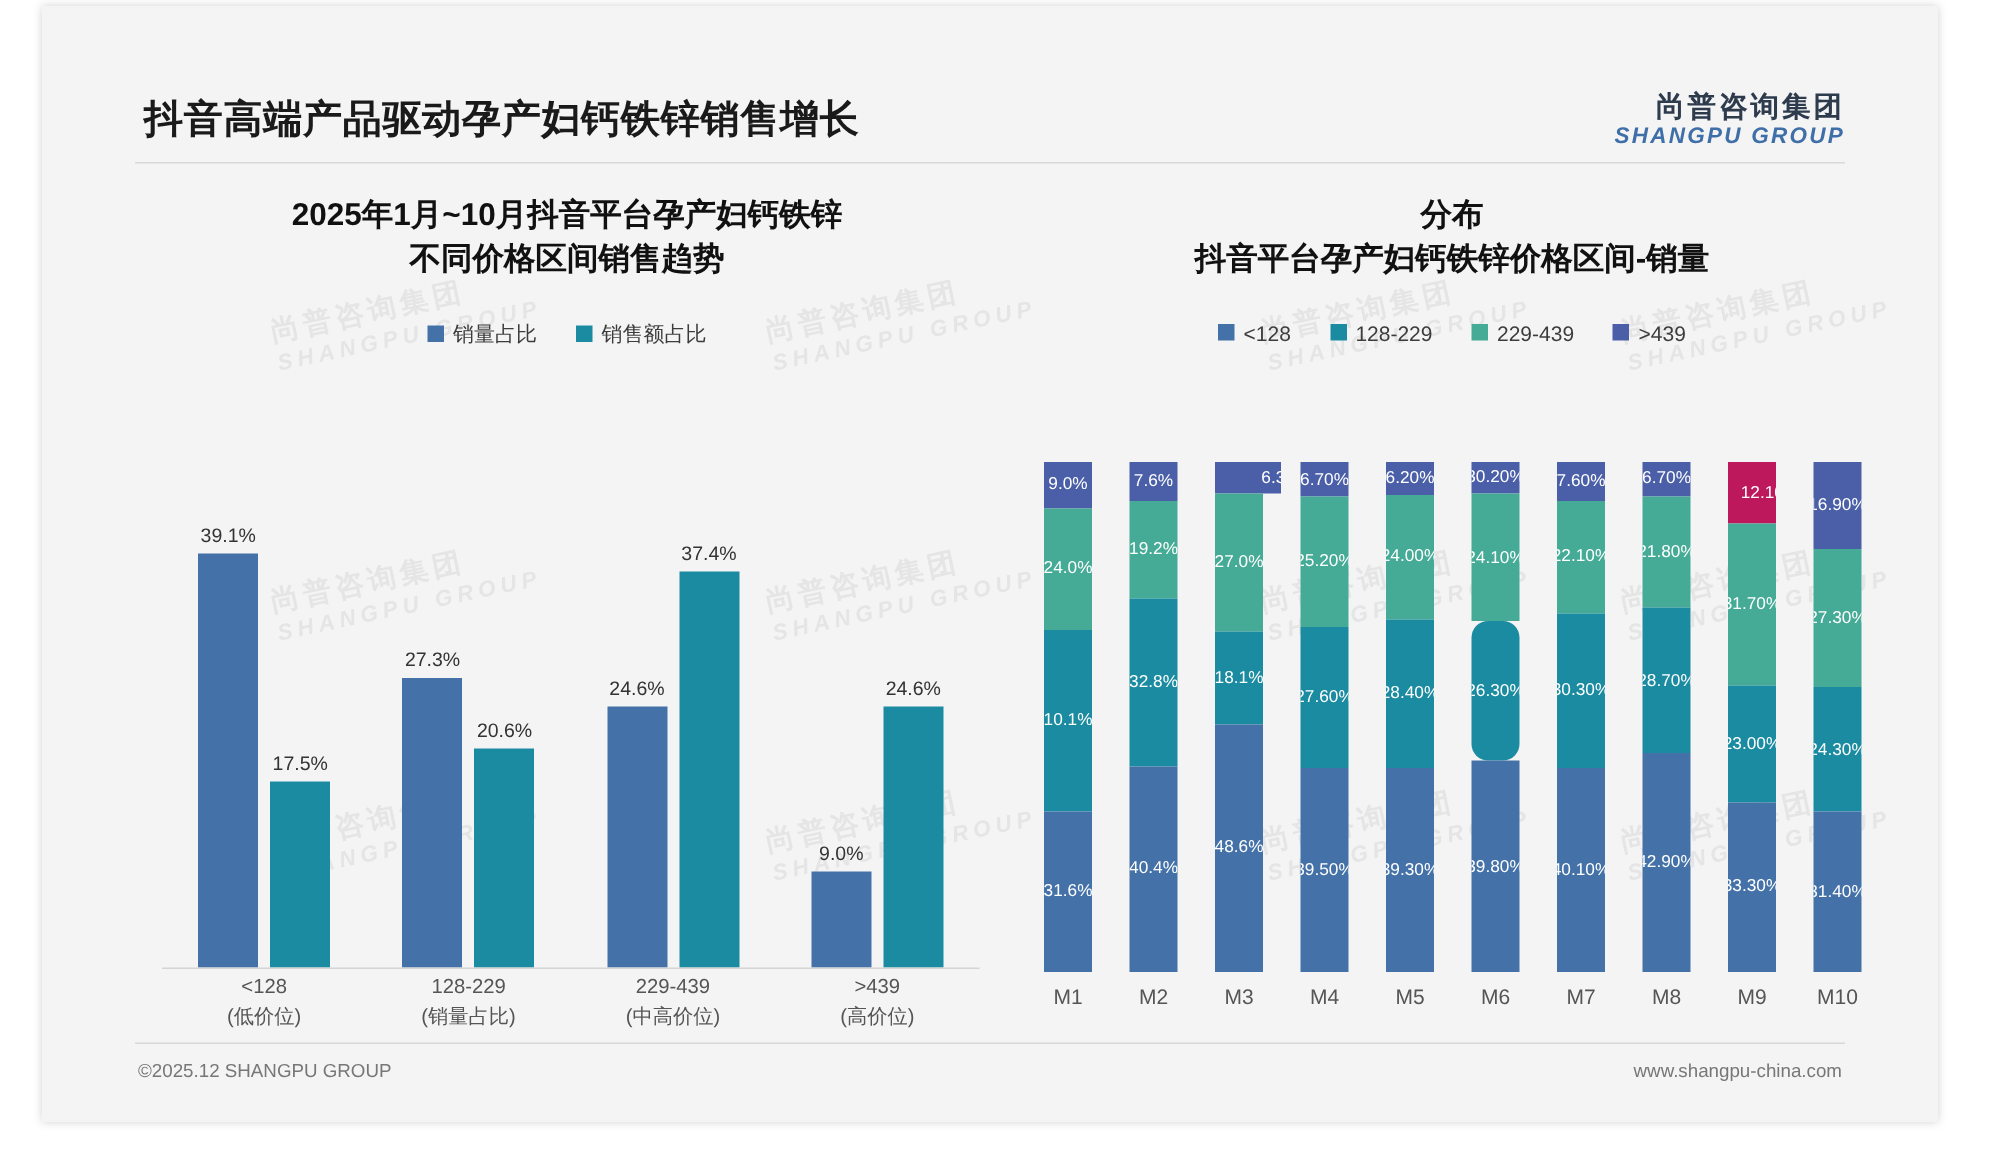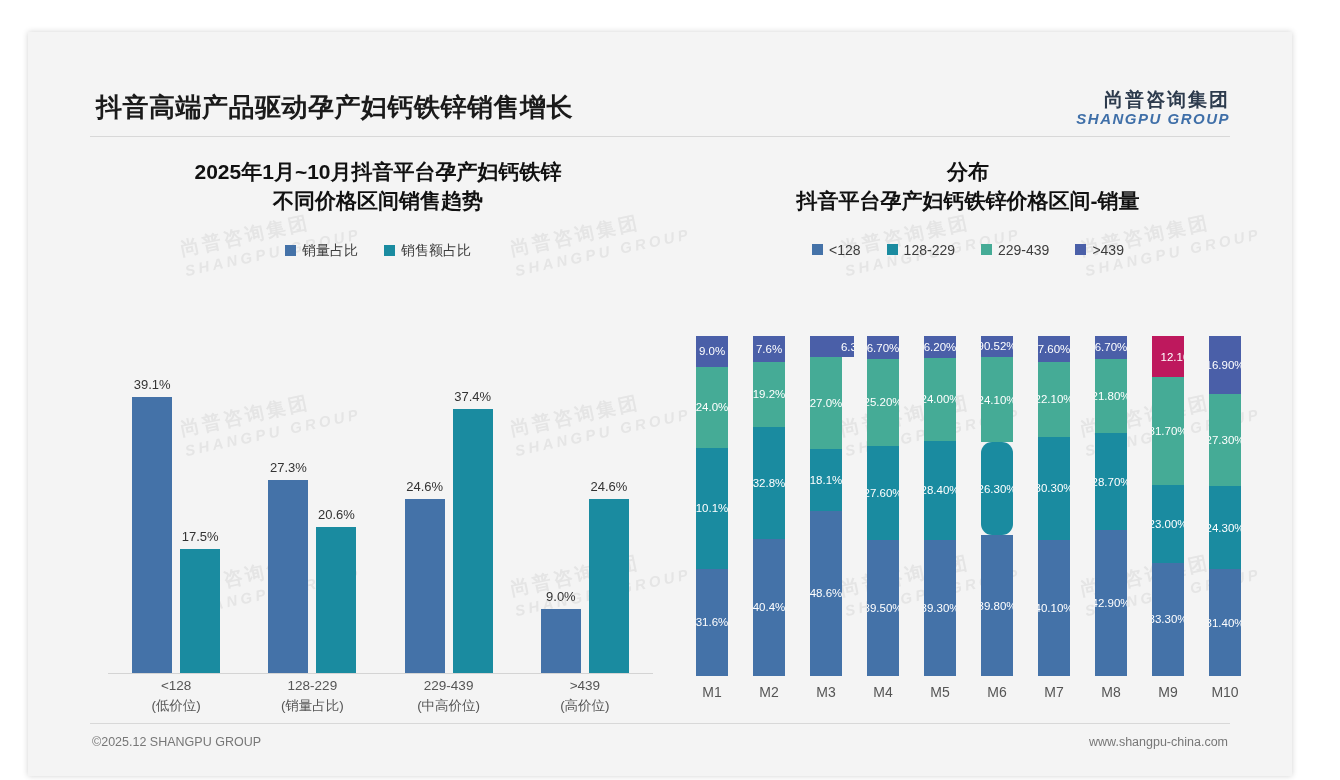--- a/index.html
+++ b/index.html
@@ -3,21 +3,21 @@
 <meta charset="utf-8">
 <style>
   html,body{margin:0;padding:0;}
   body{
     width:1340px;height:780px;
     background:#ffffff;
     font-family:"Liberation Sans","DejaVu Sans",sans-serif;
     overflow:hidden;
   }
   #slide{
-    position:absolute;left:28px;top:32px;
+    position:absolute;left:28px;top:4px;
     width:1264px;height:744px;
     background:#f4f4f4;
     box-shadow:0 0 6px rgba(0,0,0,.18);
     overflow:hidden;
   }
   
   #header{
     position:absolute;left:0;top:0;width:100%;height:92px;
   }
   #header-title{
@@ -316,21 +316,21 @@
             <div class="seg" style="flex: 27.6 1 0%; background: rgb(26, 139, 160);">27.60%</div>
             <div class="seg" style="flex: 39.5 1 0%; background: rgb(68, 114, 168);">39.50%</div>
           </div>
           <div class="stack">
             <div class="seg" style="flex: 6.2 1 0%; background: rgb(74, 95, 168);">6.20%</div>
             <div class="seg" style="flex: 24 1 0%; background: rgb(69, 171, 150);">24.00%</div>
             <div class="seg" style="flex: 28.4 1 0%; background: rgb(26, 139, 160);">28.40%</div>
             <div class="seg" style="flex: 39.3 1 0%; background: rgb(68, 114, 168);">39.30%</div>
           </div>
           <div class="stack">
-            <div class="seg" style="flex: 5.9 1 0%; background: rgb(74, 95, 168);">90.52%</div>
+            <div class="seg" style="flex: 5.9 1 0%; background: rgb(74, 95, 168);">30.20%</div>
             <div class="seg" style="flex: 24.1 1 0%; background: rgb(69, 171, 150);">24.10%</div>
             <div class="seg" style="flex: 26.3 1 0%; background: rgb(26, 139, 160); border-radius: 11px;">26.30%</div>
             <div class="seg" style="flex: 39.8 1 0%; background: rgb(68, 114, 168);">39.80%</div>
           </div>
           <div class="stack">
             <div class="seg" style="flex: 7.6 1 0%; background: rgb(74, 95, 168);">7.60%</div>
             <div class="seg" style="flex: 22.1 1 0%; background: rgb(69, 171, 150);">22.10%</div>
             <div class="seg" style="flex: 30.3 1 0%; background: rgb(26, 139, 160);">30.30%</div>
             <div class="seg" style="flex: 40.1 1 0%; background: rgb(68, 114, 168);">40.10%</div>
           </div>

